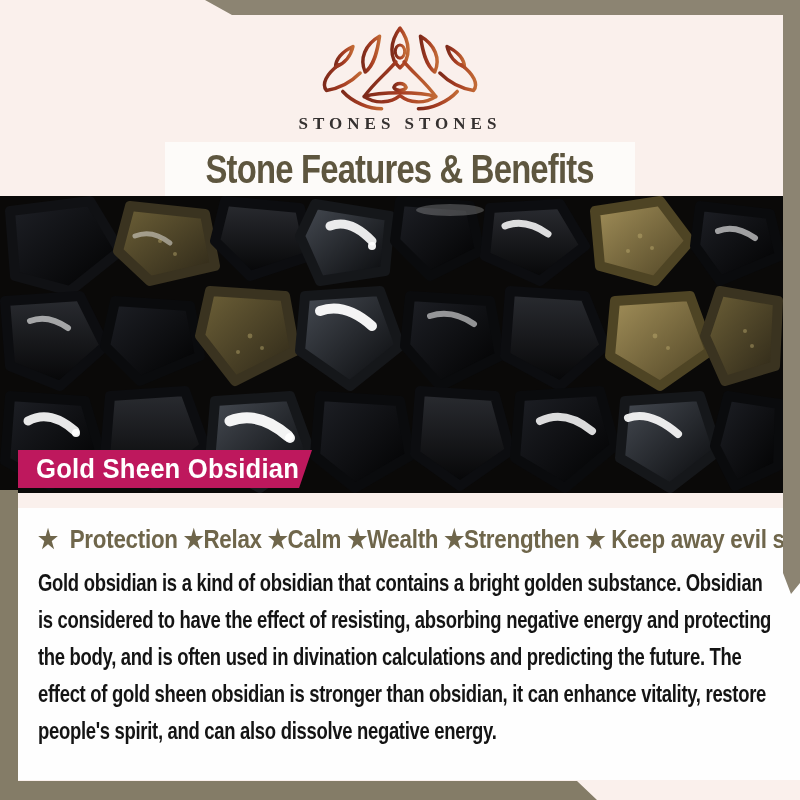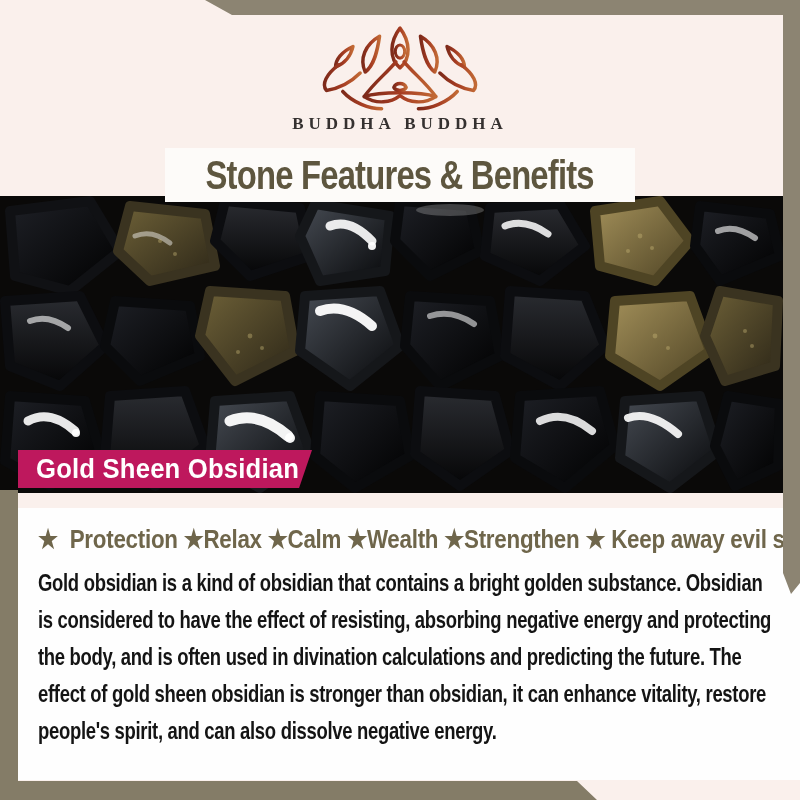--- a/index.html
+++ b/index.html
@@ -6,21 +6,21 @@
   .page{position:relative;width:800px;height:800px;background:#faf0ec;overflow:hidden;
         font-family:"Liberation Sans",sans-serif;}
   
   .decor{position:absolute;left:0;top:0;width:800px;height:800px;z-index:50;pointer-events:none;}
   
   .logo{position:absolute;left:318px;top:24px;width:164px;height:92px;z-index:10;}
   .brand{position:absolute;left:0;top:114px;width:800px;text-align:center;z-index:10;
          font-family:"Liberation Serif",serif;font-size:17px;letter-spacing:5px;
          color:#353130;font-weight:600;}
   
-  .heading-box{position:absolute;left:165px;top:148px;width:470px;height:54px;background:#fdfbf9;
+  .heading-box{position:absolute;left:165px;top:142px;width:470px;height:54px;background:#fdfbf9;
                z-index:5;display:flex;align-items:center;justify-content:center;}
   .heading-box span{font-size:41px;font-weight:bold;color:#5e563f;white-space:nowrap;
                     transform:scaleX(.8);letter-spacing:-1px;}
   
   .photo{position:absolute;left:0;top:196px;width:783px;height:297px;z-index:1;background:#0a0908;}
   
   .caption{position:absolute;left:18px;top:450px;width:294px;height:38px;background:#be185d;z-index:6;
            clip-path:polygon(0 0,100% 0,95.6% 100%,0 100%);display:flex;align-items:center;}
   .caption span{color:#fff;font-weight:bold;font-size:27px;white-space:nowrap;padding-left:19px;
                 transform:scaleX(.95);transform-origin:left center;letter-spacing:.2px;}
@@ -160,20 +160,20 @@
       <path d="M20,40 C8,49 3,59 8,65 C22,63 34,55 41,48"></path>
       <path d="M140,40 C152,49 157,59 152,65 C138,63 126,55 119,48"></path>
       <path d="M76,37 C67,48 54,58 45,71 C57,79 71,77 80,70 C89,77 103,79 115,71 C106,58 93,48 84,37"></path>
       <path d="M45,71 C60,66 100,66 115,71"></path>
       <path d="M74,62 C76,57 84,57 86,62 C84,66 76,66 74,62 Z"></path>
       <path d="M24,66 C34,77 50,83 62,83"></path>
       <path d="M136,66 C126,77 110,83 98,83"></path>
     </g>
     <ellipse cx="80" cy="27" rx="4.6" ry="6.4" fill="none" stroke="url(#lg)" stroke-width="3"></ellipse>
   </svg>
-  <div class="brand">BUDDHA BUDDHA</div>
+  <div class="brand">STONES STONES</div>
 
   <svg class="decor" viewBox="0 0 800 800">
     <polygon points="205,0 800,0 800,583 791,594 783,573 783,15 232,15" fill="#8c8472"></polygon>
     <polygon points="0,490 18,490 18,781 577,781 597,800 0,800" fill="#847c67"></polygon>
   </svg>
 
 </div>
 
 </body></html>

